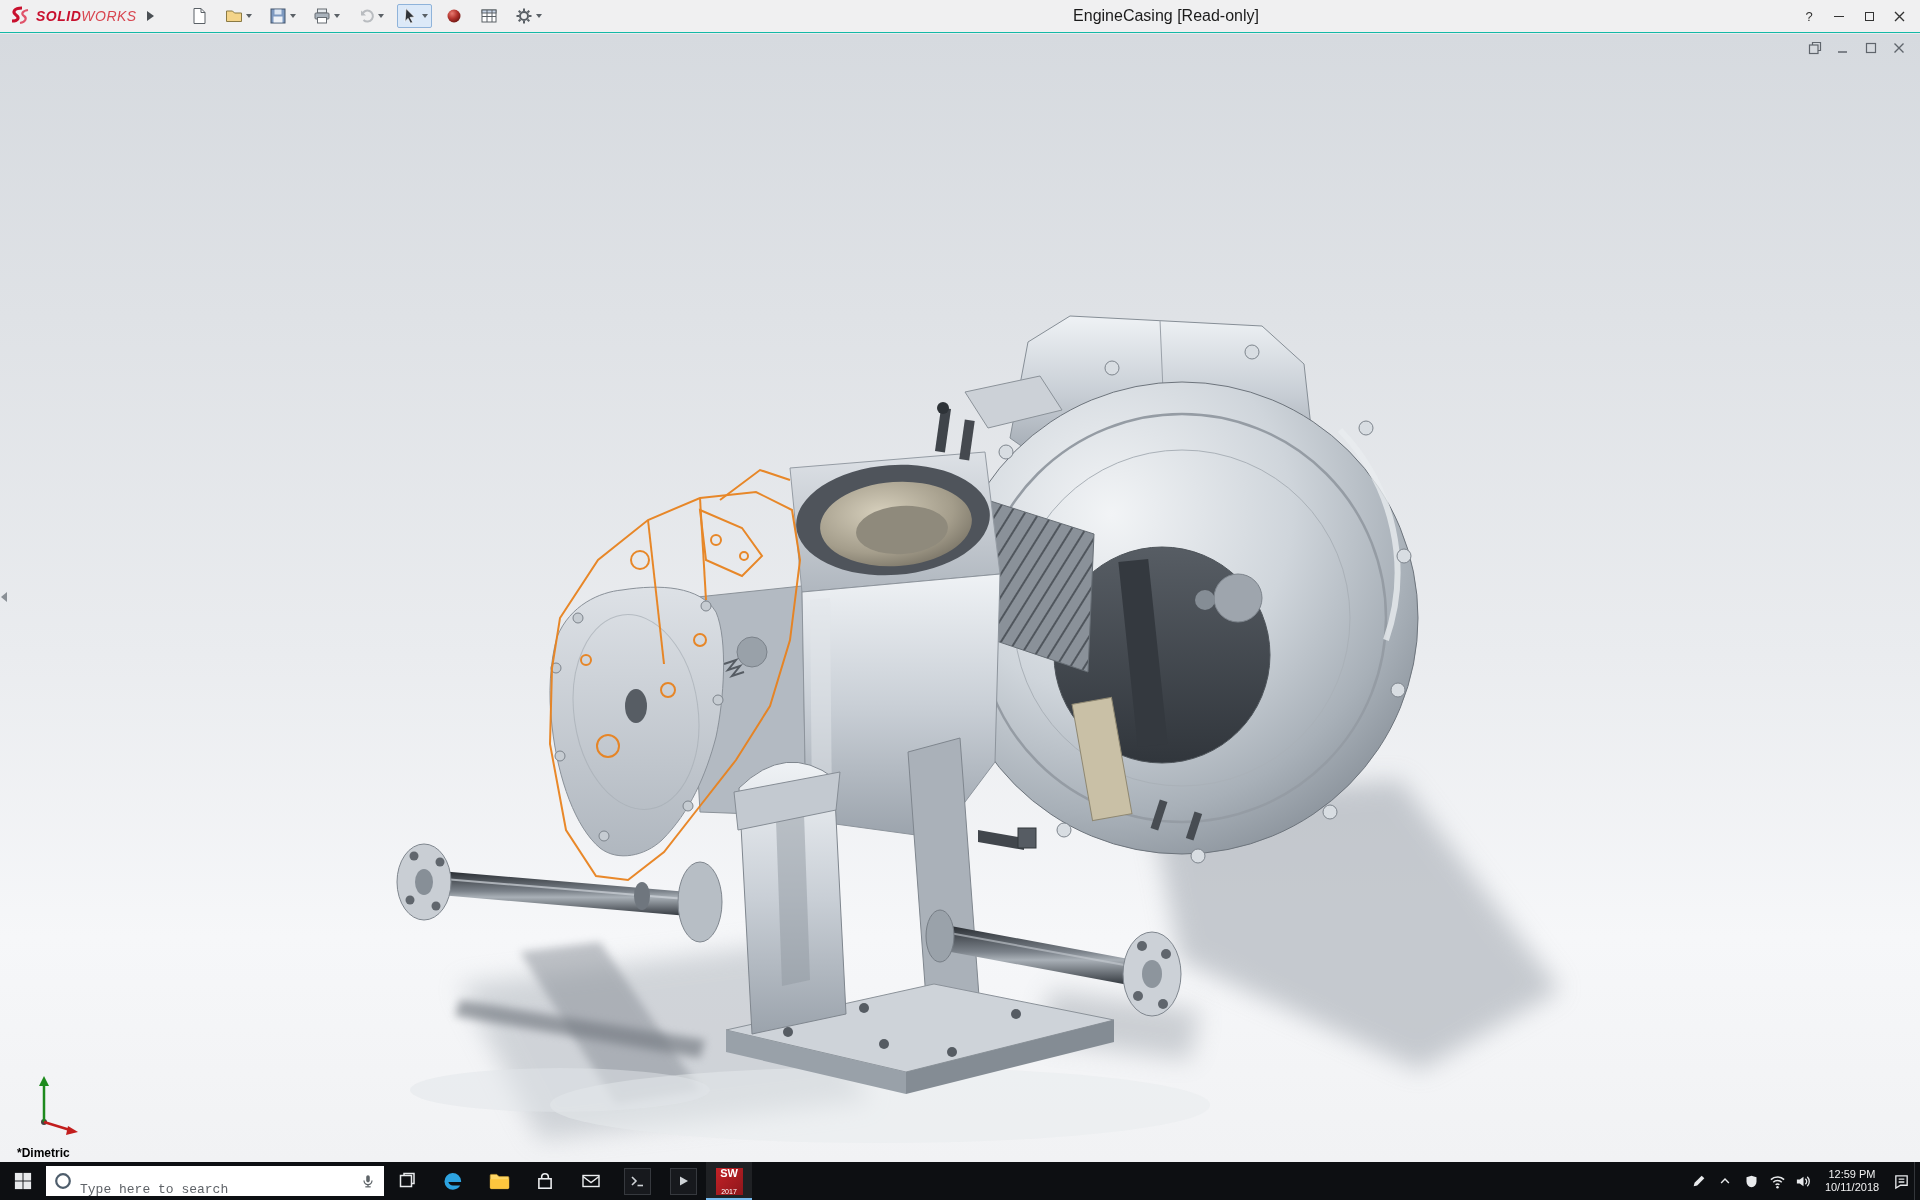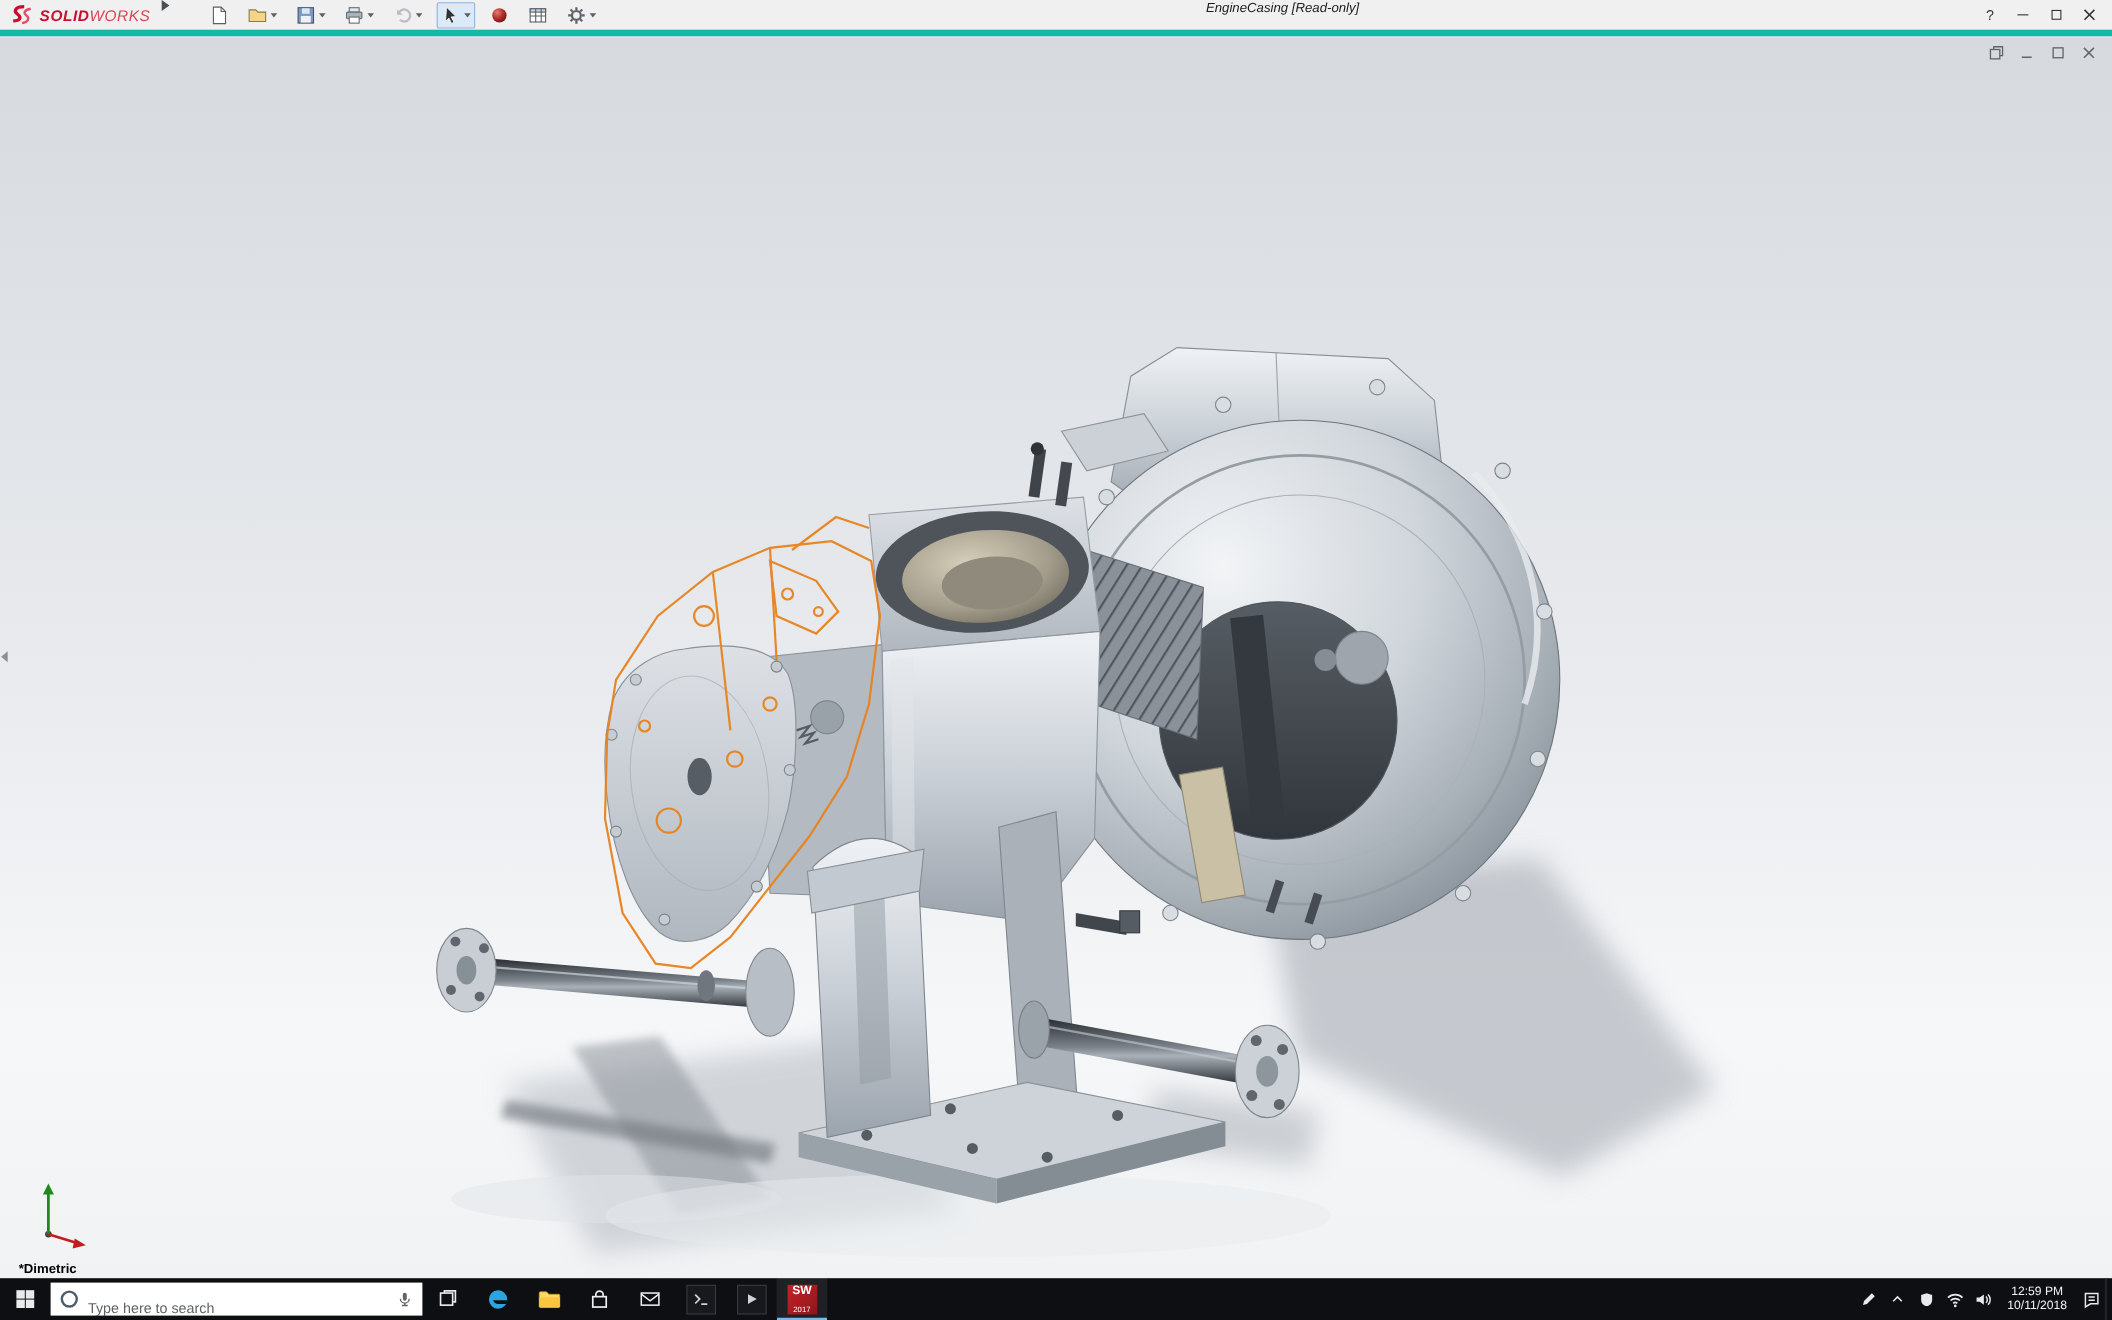--- a/index.html
+++ b/index.html
@@ -1,31 +1,31 @@
 <!DOCTYPE html>
 <html><head>
 <meta charset="utf-8">
 <style>
   * { margin:0; padding:0; box-sizing:border-box; }
   html,body { width:1920px; height:1200px; overflow:hidden; font-family:"Liberation Sans", sans-serif; background:#e9ebee; }
   body { position:relative; }
 
   
-  .titlebar { position:absolute; top:0; left:0; right:0; height:33px; background:#f0f0f1; border-bottom:6px solid #14b8a6; display:flex; z-index:30; }
+  .titlebar { position:absolute; top:0; left:0; right:0; height:33px; background:#f0f0f1; border-bottom:1px solid #14b8a6; display:flex; align-items:center; z-index:30; }
   .logo { display:flex; align-items:center; gap:4px; padding:0 6px 0 8px; }
   .logo-mark { width:24px; height:20px; }
   .logo-text { font-size:14px; font-weight:bold; font-style:italic; letter-spacing:.5px; }
   .logo-solid { color:#c8102e; }
   .logo-works { color:#d8454f; font-weight:normal; }
   .flyout { width:0; height:0; border-top:5px solid transparent; border-bottom:5px solid transparent; border-left:7px solid #4a4f54; margin:0 4px; }
   .toolbar { display:flex; align-items:center; gap:9px; margin-left:28px; }
   .tbtn { display:flex; align-items:center; gap:3px; padding:2px 3px; border:1px solid transparent; border-radius:2px; }
   .tbtn.active { background:#dce9f8; border:1px solid #8fb3da; }
   .caret { width:0; height:0; border-left:3.5px solid transparent; border-right:3.5px solid transparent; border-top:4px solid #5a6066; }
-  .title-center { position:absolute; left:1166px; transform:translateX(-50%); font-size:12px; color:#1b1b1b; white-space:nowrap;font-style:italic; }
+  .title-center { position:absolute; left:1166px; transform:translateX(-50%); font-size:16px; color:#1b1b1b; white-space:nowrap; }
   .titlebar-right { margin-left:auto; display:flex; align-items:center; padding-right:6px; }
   .wbtn { width:30px; height:26px; display:flex; align-items:center; justify-content:center; color:#333; font-size:13px; }
   .min-glyph { width:10px; height:0; border-bottom:1.5px solid #333; }
   .restore-glyph { width:9px; height:9px; border:1.2px solid #333; }
 
   
   .doc-controls { position:absolute; top:40px; right:12px; display:flex; gap:10px; z-index:25; }
   .doc-controls .dbtn { width:18px; height:16px; display:flex; align-items:center; justify-content:center; }
 
   
@@ -34,21 +34,21 @@
   .model-svg { position:absolute; inset:0; width:1920px; height:1200px; z-index:5; }
   .fm-collapse { position:absolute; left:1px; top:590px; z-index:20; width:8px; height:14px; display:flex; align-items:center; }
   .fm-collapse span { width:0; height:0; border-top:5px solid transparent; border-bottom:5px solid transparent; border-right:6px solid #8a9096; }
   .view-label { position:absolute; left:17px; top:1146px; font-size:12px; font-weight:bold; color:#000000; z-index:20; }
 
   
   .taskbar { position:absolute; bottom:0; left:0; right:0; height:38px; background:#0d0f12; display:flex; align-items:center; z-index:40; }
   .tb-app { width:46px; height:38px; display:flex; align-items:center; justify-content:center; }
   .tb-app.active { background:rgba(255,255,255,.08); box-shadow:inset 0 -2px 0 #76b9ed; }
   .search-box { width:338px; height:30px; background:#ffffff; display:flex; align-items:center; padding:0 8px; gap:8px; }
-  .search-box input { border:none; outline:none; flex:1; font-size:13px; color:#333; font-family:Liberation Sans, sans-serif; background:transparent;margin-top:16px; }
+  .search-box input { border:none; outline:none; flex:1; font-size:13px; color:#333; font-family:Liberation Mono, monospace; background:transparent;margin-top:16px; }
   .search-box input::placeholder { color:#5f6368; }
   .dark-tile { width:27px; height:27px; background:#17191d; border:1px solid #36393e; display:flex; align-items:center; justify-content:center; }
   .sw-badge { width:27px; height:27px; background:linear-gradient(135deg,#c42227,#8d161b); color:#fff; display:flex; flex-direction:column; align-items:center; justify-content:space-between; line-height:1; }
   .sw-badge .sw { font-size:11px; font-weight:bold; }
   .sw-badge .yr { font-size:7px; margin-top:1px; }
   .tray { margin-left:auto; display:flex; align-items:center; height:100%; }
   .tray-btn { width:26px; height:38px; display:flex; align-items:center; justify-content:center; }
   .clock { width:64px; text-align:center; color:#f2f2f2; font-size:11px; line-height:13px; margin:12px 4px; }
   .show-desktop { width:6px; height:100%; border-left:1px solid #33363a; }
 </style>

